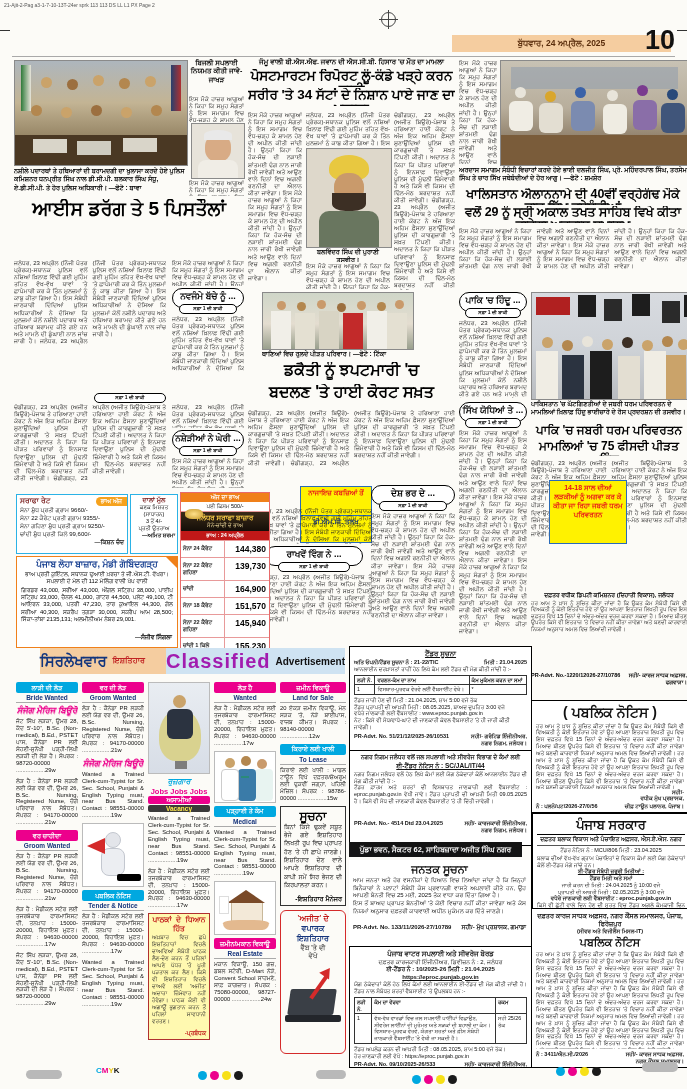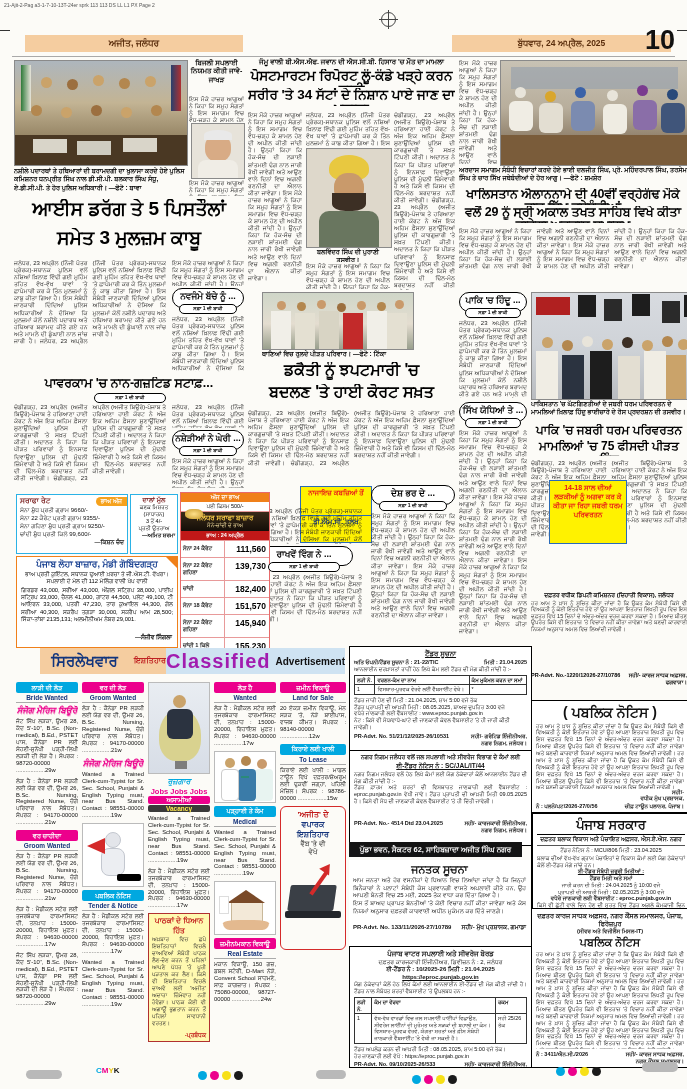--- a/index.html
+++ b/index.html
@@ -57,23 +57,20 @@
 <div class="page">
 
   <div class="abs" style="left:4px;top:2px;font-size:5px;color:#555;">21-Ajit-2-Pag a3-1-7-10-13T-24er sprk    113 113 DS    LL L1 PX    Page 2</div>
   <div class="abs" style="left:381px;top:12px;width:13px;height:13px;border:1px solid #444;border-radius:50%;">
     <div class="abs" style="left:6px;top:-3px;width:1px;height:19px;background:#444;"></div>
     <div class="abs" style="left:-3px;top:6px;width:19px;height:1px;background:#444;"></div>
   </div>
   <div class="abs" style="left:0;top:30px;width:10px;height:1px;background:#333;"></div>
   <div class="abs" style="left:677px;top:30px;width:10px;height:1px;background:#333;"></div>
 
-  <div class="abs bar" style="left:25px;top:35px;width:218px;height:17px;">
-    <div class="c b" style="font-size:9px;line-height:17px;color:#5a2d0c;">ਅਜੀਤ, ਜਲੰਧਰ</div>
-  </div>
   <div class="abs bar" style="left:452px;top:35px;width:219px;height:17px;">
     <div class="c b" style="font-size:8.5px;line-height:17px;color:#5a2d0c;">ਬੁੱਧਵਾਰ, 24 ਅਪ੍ਰੈਲ, 2025</div>
   </div>
   <div class="abs b" style="left:645px;top:25px;width:36px;font-size:27px;color:#111;">10</div>
   <div class="abs" style="left:12px;top:56px;width:663px;height:1px;background:#a9a9a9;"></div>
 
   <div class="ph" style="left:14px;top:60px;width:172px;height:104px;background:linear-gradient(180deg,#aeb6bd 0%,#c3b494 40%,#8f7e5e 78%,#5d4a33 100%);">
     <div class="abs" style="left:6px;top:4px;width:10px;height:46px;background:linear-gradient(90deg,#2f7a3a,#e8e4da);"></div>
     <div class="abs" style="left:156px;top:4px;width:10px;height:46px;background:linear-gradient(90deg,#27406e,#b03030);"></div>
     <div class="heads" style="left:26px;top:16px;background:#caa36a;box-shadow:26px 2px 0 #9c6f3f,52px -2px 0 #caa36a,78px 1px 0 #b3874f,104px -1px 0 #caa36a;"></div>
@@ -86,33 +83,31 @@
   <div class="hl" style="left:189px;top:59px;width:55px;height:36px;font-size:7px;line-height:1.2;">ਬਿਜਲੀ ਸਪਲਾਈ ਨਿਯਮਤ ਕੀਤੀ ਜਾਵੇ-ਜਾਖੜ</div>
   <div class="bd" style="left:189px;top:96px;width:55px;height:26px;">ਇਸ ਮੌਕੇ ਹਾਜ਼ਰ ਆਗੂਆਂ ਨੇ ਕਿਹਾ ਕਿ ਸਮੂਹ ਸੰਗਤਾਂ ਨੂੰ ਇਸ ਸਮਾਗਮ ਵਿਚ ਵੱਧ-ਚੜ੍ਹ ਕੇ ਸ਼ਾਮਲ ਹੋਣ ਦੀ ਅਪੀਲ ਕੀਤੀ ਜਾਂਦੀ ਹੈ। ਉਨ੍ਹਾਂ ਕਿਹਾ ਕਿ ਹੱਕ-ਸੱਚ ਦੀ ਲੜਾਈ ਸ਼ਾਂਤਮਈ ਢੰਗ ਨਾਲ ਜਾਰੀ ਰੱਖੀ ਜਾਵੇਗੀ ਅਤੇ ਆਉਣ ਵਾਲੇ ਦਿਨਾਂ ਵਿਚ ਅਗਲੀ ਰਣਨੀਤੀ ਦਾ ਐਲਾਨ ਕੀਤਾ ਜਾਵੇਗਾ।</div>
   <div class="ph" style="left:191px;top:123px;width:52px;height:54px;background:#e7e3da;">
     <div class="abs" style="left:13px;top:10px;width:26px;height:28px;border-radius:45%;background:#d8ab85;"></div>
     <div class="abs" style="left:12px;top:6px;width:28px;height:10px;border-radius:50% 50% 0 0;background:#e9e9e9;"></div>
     <div class="abs" style="left:6px;top:36px;width:40px;height:18px;border-radius:8px 8px 0 0;background:#f0ede6;"></div>
   </div>
   <div class="bd" style="left:189px;top:180px;width:55px;height:16px;">ਇਸ ਮੌਕੇ ਹਾਜ਼ਰ ਆਗੂਆਂ ਨੇ ਕਿਹਾ ਕਿ ਸਮੂਹ ਸੰਗਤਾਂ ਨੂੰ ਇਸ ਸਮਾਗਮ ਵਿਚ ਵੱਧ-ਚੜ੍ਹ ਕੇ ਸ਼ਾਮਲ ਹੋਣ ਦੀ ਅਪੀਲ ਕੀਤੀ ਜਾਂਦੀ ਹੈ। ਉਨ੍ਹਾਂ ਕਿਹਾ ਕਿ ਹੱਕ-ਸੱਚ ਦੀ ਲੜਾਈ ਸ਼ਾਂਤਮਈ ਢੰਗ ਨਾਲ ਜਾਰੀ ਰੱਖੀ ਜਾਵੇਗੀ ਅਤੇ ਆਉਣ ਵਾਲੇ ਦਿਨਾਂ ਵਿਚ ਅਗਲੀ ਰਣਨੀਤੀ ਦਾ ਐਲਾਨ ਕੀਤਾ ਜਾਵੇਗਾ।</div>
 
   <div class="hl" style="left:14px;top:199px;width:230px;height:27px;font-size:19px;">ਆਈਸ ਡਰੱਗ ਤੇ 5 ਪਿਸਤੌਲਾਂ</div>
-  <div class="hl" style="left:14px;top:228px;width:230px;height:27px;font-size:19px;">ਸਮੇਤ 3 ਮੁਲਜ਼ਮ ਕਾਬੂ</div>
   <div class="bd cols2" style="left:14px;top:260px;width:152px;height:114px;">ਜਲੰਧਰ, 23 ਅਪ੍ਰੈਲ (ਨਿੱਜੀ ਪੱਤਰ ਪ੍ਰੇਰਕ)-ਸਥਾਨਕ ਪੁਲਿਸ ਵਲੋਂ ਨਸ਼ਿਆਂ ਖ਼ਿਲਾਫ਼ ਵਿੱਢੀ ਗਈ ਮੁਹਿੰਮ ਤਹਿਤ ਵੱਖ-ਵੱਖ ਥਾਵਾਂ 'ਤੇ ਛਾਪੇਮਾਰੀ ਕਰ ਕੇ ਤਿੰਨ ਮੁਲਜ਼ਮਾਂ ਨੂੰ ਕਾਬੂ ਕੀਤਾ ਗਿਆ ਹੈ। ਇਸ ਸੰਬੰਧੀ ਜਾਣਕਾਰੀ ਦਿੰਦਿਆਂ ਪੁਲਿਸ ਅਧਿਕਾਰੀਆਂ ਨੇ ਦੱਸਿਆ ਕਿ ਮੁਲਜ਼ਮਾਂ ਕੋਲੋਂ ਨਸ਼ੀਲੇ ਪਦਾਰਥ ਅਤੇ ਹਥਿਆਰ ਬਰਾਮਦ ਕੀਤੇ ਗਏ ਹਨ ਅਤੇ ਮਾਮਲੇ ਦੀ ਡੂੰਘਾਈ ਨਾਲ ਜਾਂਚ ਜਾਰੀ ਹੈ। ਜਲੰਧਰ, 23 ਅਪ੍ਰੈਲ (ਨਿੱਜੀ ਪੱਤਰ ਪ੍ਰੇਰਕ)-ਸਥਾਨਕ ਪੁਲਿਸ ਵਲੋਂ ਨਸ਼ਿਆਂ ਖ਼ਿਲਾਫ਼ ਵਿੱਢੀ ਗਈ ਮੁਹਿੰਮ ਤਹਿਤ ਵੱਖ-ਵੱਖ ਥਾਵਾਂ 'ਤੇ ਛਾਪੇਮਾਰੀ ਕਰ ਕੇ ਤਿੰਨ ਮੁਲਜ਼ਮਾਂ ਨੂੰ ਕਾਬੂ ਕੀਤਾ ਗਿਆ ਹੈ। ਇਸ ਸੰਬੰਧੀ ਜਾਣਕਾਰੀ ਦਿੰਦਿਆਂ ਪੁਲਿਸ ਅਧਿਕਾਰੀਆਂ ਨੇ ਦੱਸਿਆ ਕਿ ਮੁਲਜ਼ਮਾਂ ਕੋਲੋਂ ਨਸ਼ੀਲੇ ਪਦਾਰਥ ਅਤੇ ਹਥਿਆਰ ਬਰਾਮਦ ਕੀਤੇ ਗਏ ਹਨ ਅਤੇ ਮਾਮਲੇ ਦੀ ਡੂੰਘਾਈ ਨਾਲ ਜਾਂਚ ਜਾਰੀ ਹੈ।</div>
 
   <div class="flow" style="left:172px;top:260px;width:72px;height:114px;">
     <div class="ft" style="height:26px;overflow:hidden;">ਇਸ ਮੌਕੇ ਹਾਜ਼ਰ ਆਗੂਆਂ ਨੇ ਕਿਹਾ ਕਿ ਸਮੂਹ ਸੰਗਤਾਂ ਨੂੰ ਇਸ ਸਮਾਗਮ ਵਿਚ ਵੱਧ-ਚੜ੍ਹ ਕੇ ਸ਼ਾਮਲ ਹੋਣ ਦੀ ਅਪੀਲ ਕੀਤੀ ਜਾਂਦੀ ਹੈ। ਉਨ੍ਹਾਂ ਕਿਹਾ ਕਿ ਹੱਕ-ਸੱਚ ਦੀ ਲੜਾਈ ਸ਼ਾਂਤਮਈ ਢੰਗ ਨਾਲ ਜਾਰੀ ਰੱਖੀ ਜਾਵੇਗੀ ਅਤੇ ਆਉਣ ਵਾਲੇ ਦਿਨਾਂ ਵਿਚ ਅਗਲੀ ਰਣਨੀਤੀ ਦਾ ਐਲਾਨ ਕੀਤਾ ਜਾਵੇਗਾ।</div>
     <div class="rb" style="font-size:9px;margin-top:2px;">
       <span>ਨਵਜੰਮੇ ਬੱਚੇ ਨੂੰ ...</span>
     </div>
     <span class="pill">ਸਫ਼ਾ 1 ਦੀ ਬਾਕੀ</span>
     <div class="ft" style="height:56px;overflow:hidden;margin-top:2px;">ਜਲੰਧਰ, 23 ਅਪ੍ਰੈਲ (ਨਿੱਜੀ ਪੱਤਰ ਪ੍ਰੇਰਕ)-ਸਥਾਨਕ ਪੁਲਿਸ ਵਲੋਂ ਨਸ਼ਿਆਂ ਖ਼ਿਲਾਫ਼ ਵਿੱਢੀ ਗਈ ਮੁਹਿੰਮ ਤਹਿਤ ਵੱਖ-ਵੱਖ ਥਾਵਾਂ 'ਤੇ ਛਾਪੇਮਾਰੀ ਕਰ ਕੇ ਤਿੰਨ ਮੁਲਜ਼ਮਾਂ ਨੂੰ ਕਾਬੂ ਕੀਤਾ ਗਿਆ ਹੈ। ਇਸ ਸੰਬੰਧੀ ਜਾਣਕਾਰੀ ਦਿੰਦਿਆਂ ਪੁਲਿਸ ਅਧਿਕਾਰੀਆਂ ਨੇ ਦੱਸਿਆ ਕਿ ਮੁਲਜ਼ਮਾਂ ਕੋਲੋਂ ਨਸ਼ੀਲੇ ਪਦਾਰਥ ਅਤੇ ਹਥਿਆਰ ਬਰਾਮਦ ਕੀਤੇ ਗਏ ਹਨ ਅਤੇ ਮਾਮਲੇ ਦੀ ਡੂੰਘਾਈ ਨਾਲ ਜਾਂਚ ਜਾਰੀ ਹੈ।</div>
   </div>
 
-  <div class="hl" style="left:14px;top:377px;width:230px;height:16px;font-size:12.5px;">ਪਾਵਰਕਾਮ 'ਚ ਨਾਨ-ਗਜ਼ਟਿਡ ਸਟਾਫ਼...</div>
   <div class="abs" style="left:85px;top:393px;width:90px;">
     <span class="pill" style="margin-top:0;">ਸਫ਼ਾ 1 ਦੀ ਬਾਕੀ</span>
   </div>
   <div class="bd cols2" style="left:14px;top:404px;width:152px;height:88px;">ਚੰਡੀਗੜ੍ਹ, 23 ਅਪ੍ਰੈਲ (ਅਜੀਤ ਬਿਊਰੋ)-ਪੰਜਾਬ ਤੇ ਹਰਿਆਣਾ ਹਾਈ ਕੋਰਟ ਨੇ ਅੱਜ ਇਕ ਅਹਿਮ ਫ਼ੈਸਲਾ ਸੁਣਾਉਂਦਿਆਂ ਪੁਲਿਸ ਦੀ ਕਾਰਗੁਜ਼ਾਰੀ 'ਤੇ ਸਖ਼ਤ ਟਿੱਪਣੀ ਕੀਤੀ। ਅਦਾਲਤ ਨੇ ਕਿਹਾ ਕਿ ਪੀੜਤ ਪਰਿਵਾਰਾਂ ਨੂੰ ਇਨਸਾਫ਼ ਦਿਵਾਉਣਾ ਪੁਲਿਸ ਦੀ ਮੁੱਢਲੀ ਜ਼ਿੰਮੇਵਾਰੀ ਹੈ ਅਤੇ ਕਿਸੇ ਵੀ ਕਿਸਮ ਦੀ ਢਿੱਲ-ਮੱਠ ਬਰਦਾਸ਼ਤ ਨਹੀਂ ਕੀਤੀ ਜਾਵੇਗੀ। ਚੰਡੀਗੜ੍ਹ, 23 ਅਪ੍ਰੈਲ (ਅਜੀਤ ਬਿਊਰੋ)-ਪੰਜਾਬ ਤੇ ਹਰਿਆਣਾ ਹਾਈ ਕੋਰਟ ਨੇ ਅੱਜ ਇਕ ਅਹਿਮ ਫ਼ੈਸਲਾ ਸੁਣਾਉਂਦਿਆਂ ਪੁਲਿਸ ਦੀ ਕਾਰਗੁਜ਼ਾਰੀ 'ਤੇ ਸਖ਼ਤ ਟਿੱਪਣੀ ਕੀਤੀ। ਅਦਾਲਤ ਨੇ ਕਿਹਾ ਕਿ ਪੀੜਤ ਪਰਿਵਾਰਾਂ ਨੂੰ ਇਨਸਾਫ਼ ਦਿਵਾਉਣਾ ਪੁਲਿਸ ਦੀ ਮੁੱਢਲੀ ਜ਼ਿੰਮੇਵਾਰੀ ਹੈ ਅਤੇ ਕਿਸੇ ਵੀ ਕਿਸਮ ਦੀ ਢਿੱਲ-ਮੱਠ ਬਰਦਾਸ਼ਤ ਨਹੀਂ ਕੀਤੀ ਜਾਵੇਗੀ।</div>
   <div class="flow" style="left:172px;top:404px;width:72px;height:88px;">
     <div class="ft" style="height:24px;overflow:hidden;">ਜਲੰਧਰ, 23 ਅਪ੍ਰੈਲ (ਨਿੱਜੀ ਪੱਤਰ ਪ੍ਰੇਰਕ)-ਸਥਾਨਕ ਪੁਲਿਸ ਵਲੋਂ ਨਸ਼ਿਆਂ ਖ਼ਿਲਾਫ਼ ਵਿੱਢੀ ਗਈ ਮੁਹਿੰਮ ਤਹਿਤ ਵੱਖ-ਵੱਖ ਥਾਵਾਂ 'ਤੇ ਛਾਪੇਮਾਰੀ ਕਰ ਕੇ ਤਿੰਨ ਮੁਲਜ਼ਮਾਂ ਨੂੰ ਕਾਬੂ ਕੀਤਾ ਗਿਆ ਹੈ। ਇਸ ਸੰਬੰਧੀ ਜਾਣਕਾਰੀ ਦਿੰਦਿਆਂ ਪੁਲਿਸ ਅਧਿਕਾਰੀਆਂ ਨੇ ਦੱਸਿਆ ਕਿ ਮੁਲਜ਼ਮਾਂ ਕੋਲੋਂ ਨਸ਼ੀਲੇ ਪਦਾਰਥ ਅਤੇ ਹਥਿਆਰ ਬਰਾਮਦ ਕੀਤੇ ਗਏ ਹਨ ਅਤੇ ਮਾਮਲੇ ਦੀ ਡੂੰਘਾਈ ਨਾਲ ਜਾਂਚ ਜਾਰੀ ਹੈ।</div>
     <div class="rb" style="font-size:9px;margin-top:2px;">
       <span>ਨਸ਼ੇੜੀਆਂ ਨੇ ਘੇਰੀ ...</span>
     </div>
     <span class="pill">ਸਫ਼ਾ 1 ਦੀ ਬਾਕੀ</span>
@@ -145,21 +140,21 @@
 
   <div class="yb" style="left:300px;top:486px;width:66px;height:26px;font-size:7px;line-height:1.25;">ਨਾਜਾਇਜ਼ ਕਬਜ਼ਿਆਂ ਤੋਂ</div>
   <div class="yb" style="left:300px;top:515px;width:66px;height:22px;font-size:7px;color:#16357c;">ਡੀ.ਐਮ.ਸੀ. ਤਲਖ</div>
 
   <div class="abs" style="left:371px;top:485px;width:84px;">
     <div class="rb" style="font-size:9px;">ਦੇਸ਼ ਭਰ ਦੇ ...</div>
     <span class="pill">ਸਫ਼ਾ 1 ਦੀ ਬਾਕੀ</span>
   </div>
   <div class="bd" style="left:371px;top:513px;width:84px;height:128px;">ਇਸ ਮੌਕੇ ਹਾਜ਼ਰ ਆਗੂਆਂ ਨੇ ਕਿਹਾ ਕਿ ਸਮੂਹ ਸੰਗਤਾਂ ਨੂੰ ਇਸ ਸਮਾਗਮ ਵਿਚ ਵੱਧ-ਚੜ੍ਹ ਕੇ ਸ਼ਾਮਲ ਹੋਣ ਦੀ ਅਪੀਲ ਕੀਤੀ ਜਾਂਦੀ ਹੈ। ਉਨ੍ਹਾਂ ਕਿਹਾ ਕਿ ਹੱਕ-ਸੱਚ ਦੀ ਲੜਾਈ ਸ਼ਾਂਤਮਈ ਢੰਗ ਨਾਲ ਜਾਰੀ ਰੱਖੀ ਜਾਵੇਗੀ ਅਤੇ ਆਉਣ ਵਾਲੇ ਦਿਨਾਂ ਵਿਚ ਅਗਲੀ ਰਣਨੀਤੀ ਦਾ ਐਲਾਨ ਕੀਤਾ ਜਾਵੇਗਾ। ਇਸ ਮੌਕੇ ਹਾਜ਼ਰ ਆਗੂਆਂ ਨੇ ਕਿਹਾ ਕਿ ਸਮੂਹ ਸੰਗਤਾਂ ਨੂੰ ਇਸ ਸਮਾਗਮ ਵਿਚ ਵੱਧ-ਚੜ੍ਹ ਕੇ ਸ਼ਾਮਲ ਹੋਣ ਦੀ ਅਪੀਲ ਕੀਤੀ ਜਾਂਦੀ ਹੈ। ਉਨ੍ਹਾਂ ਕਿਹਾ ਕਿ ਹੱਕ-ਸੱਚ ਦੀ ਲੜਾਈ ਸ਼ਾਂਤਮਈ ਢੰਗ ਨਾਲ ਜਾਰੀ ਰੱਖੀ ਜਾਵੇਗੀ ਅਤੇ ਆਉਣ ਵਾਲੇ ਦਿਨਾਂ ਵਿਚ ਅਗਲੀ ਰਣਨੀਤੀ ਦਾ ਐਲਾਨ ਕੀਤਾ ਜਾਵੇਗਾ।</div>
 
-  <div class="flow" style="left:246px;top:508px;width:116px;height:133px;">
+  <div class="flow" style="left:256px;top:508px;width:116px;height:133px;">
     <div class="ft" style="height:36px;overflow:hidden;">ਜਲੰਧਰ, 23 ਅਪ੍ਰੈਲ (ਨਿੱਜੀ ਪੱਤਰ ਪ੍ਰੇਰਕ)-ਸਥਾਨਕ ਪੁਲਿਸ ਵਲੋਂ ਨਸ਼ਿਆਂ ਖ਼ਿਲਾਫ਼ ਵਿੱਢੀ ਗਈ ਮੁਹਿੰਮ ਤਹਿਤ ਵੱਖ-ਵੱਖ ਥਾਵਾਂ 'ਤੇ ਛਾਪੇਮਾਰੀ ਕਰ ਕੇ ਤਿੰਨ ਮੁਲਜ਼ਮਾਂ ਨੂੰ ਕਾਬੂ ਕੀਤਾ ਗਿਆ ਹੈ। ਇਸ ਸੰਬੰਧੀ ਜਾਣਕਾਰੀ ਦਿੰਦਿਆਂ ਪੁਲਿਸ ਅਧਿਕਾਰੀਆਂ ਨੇ ਦੱਸਿਆ ਕਿ ਮੁਲਜ਼ਮਾਂ ਕੋਲੋਂ ਨਸ਼ੀਲੇ ਪਦਾਰਥ ਅਤੇ ਹਥਿਆਰ ਬਰਾਮਦ ਕੀਤੇ ਗਏ ਹਨ ਅਤੇ ਮਾਮਲੇ ਦੀ ਡੂੰਘਾਈ ਨਾਲ ਜਾਂਚ ਜਾਰੀ ਹੈ।</div>
     <div class="rb" style="font-size:9px;width:92px;margin:2px auto 0;">
       <span>ਰਾਖਵੇਂ ਵਿੰਗ ਨੇ ...</span>
     </div>
     <span class="pill" style="width:60%;">ਸਫ਼ਾ 1 ਦੀ ਬਾਕੀ</span>
     <div class="ft" style="height:66px;overflow:hidden;margin-top:2px;">ਚੰਡੀਗੜ੍ਹ, 23 ਅਪ੍ਰੈਲ (ਅਜੀਤ ਬਿਊਰੋ)-ਪੰਜਾਬ ਤੇ ਹਰਿਆਣਾ ਹਾਈ ਕੋਰਟ ਨੇ ਅੱਜ ਇਕ ਅਹਿਮ ਫ਼ੈਸਲਾ ਸੁਣਾਉਂਦਿਆਂ ਪੁਲਿਸ ਦੀ ਕਾਰਗੁਜ਼ਾਰੀ 'ਤੇ ਸਖ਼ਤ ਟਿੱਪਣੀ ਕੀਤੀ। ਅਦਾਲਤ ਨੇ ਕਿਹਾ ਕਿ ਪੀੜਤ ਪਰਿਵਾਰਾਂ ਨੂੰ ਇਨਸਾਫ਼ ਦਿਵਾਉਣਾ ਪੁਲਿਸ ਦੀ ਮੁੱਢਲੀ ਜ਼ਿੰਮੇਵਾਰੀ ਹੈ ਅਤੇ ਕਿਸੇ ਵੀ ਕਿਸਮ ਦੀ ਢਿੱਲ-ਮੱਠ ਬਰਦਾਸ਼ਤ ਨਹੀਂ ਕੀਤੀ ਜਾਵੇਗੀ।</div>
   </div>
 
   <div class="bd" style="left:459px;top:60px;width:38px;height:104px;">ਇਸ ਮੌਕੇ ਹਾਜ਼ਰ ਆਗੂਆਂ ਨੇ ਕਿਹਾ ਕਿ ਸਮੂਹ ਸੰਗਤਾਂ ਨੂੰ ਇਸ ਸਮਾਗਮ ਵਿਚ ਵੱਧ-ਚੜ੍ਹ ਕੇ ਸ਼ਾਮਲ ਹੋਣ ਦੀ ਅਪੀਲ ਕੀਤੀ ਜਾਂਦੀ ਹੈ। ਉਨ੍ਹਾਂ ਕਿਹਾ ਕਿ ਹੱਕ-ਸੱਚ ਦੀ ਲੜਾਈ ਸ਼ਾਂਤਮਈ ਢੰਗ ਨਾਲ ਜਾਰੀ ਰੱਖੀ ਜਾਵੇਗੀ ਅਤੇ ਆਉਣ ਵਾਲੇ ਦਿਨਾਂ ਵਿਚ ਅਗਲੀ ਰਣਨੀਤੀ ਦਾ ਐਲਾਨ ਕੀਤਾ ਜਾਵੇਗਾ।</div>
   <div class="ph" style="left:500px;top:60px;width:187px;height:104px;background:linear-gradient(180deg,#c8c2b4 0%,#b8ae9c 45%,#6e5a41 100%);">
@@ -267,29 +262,29 @@
     <div class="c b" style="background:#f0801a;color:#fff;font-size:6px;padding:1px 0;">ਅੱਜ ਦਾ ਭਾਅ</div>
     <div class="c" style="font-size:5.5px;padding:1px 0;border-bottom:1px solid #e89a9a;">ਪਈ ਕਿਸਮ 500/-</div>
     <div style="background:linear-gradient(180deg,#3a2a18,#140e08);padding:2px 0;">
       <div class="c b" style="color:#ffd24a;font-size:7px;">ਜਲੰਧਰ ਸਰਾਫਾ ਬਾਜ਼ਾਰ</div>
       <div class="c" style="color:#ffe9a8;font-size:5.5px;">ਸੋਨੇ-ਚਾਂਦੀ ਦੇ ਭਾਅ</div>
       <div class="abs" style="left:4px;top:16px;width:18px;height:10px;border-radius:40%;background:radial-gradient(#ffe08a,#c79a2a);"></div>
     </div>
     <div class="c b" style="background:#c01818;color:#fff;font-size:5.5px;padding:1px 0;">ਭਾਅ : 24 ਅਪ੍ਰੈਲ</div>
     <div class="gt-row">
         <div class="gt-l">ਸੋਨਾ 24 ਕੈਰੇਟ</div>
-        <div class="gt-v">111,560</div>
+        <div class="gt-v">144,380</div>
       </div>
     <div class="gt-row">
         <div class="gt-l">ਸੋਨਾ 22 ਕੈਰੇਟ ਗਹਿਣਾ</div>
         <div class="gt-v">139,730</div>
       </div>
     <div class="gt-row">
         <div class="gt-l">ਚਾਂਦੀ</div>
-        <div class="gt-v">182,400</div>
+        <div class="gt-v">164,900</div>
       </div>
     <div class="gt-row">
         <div class="gt-l">ਸੋਨਾ 18 ਕੈਰੇਟ</div>
         <div class="gt-v">151,570</div>
       </div>
     <div class="gt-row">
         <div class="gt-l">ਸੋਨਾ 22 ਕੈਰੇਟ ਗਹਿਣਾ</div>
         <div class="gt-v">145,940</div>
       </div>
     <div class="gt-row">
@@ -300,21 +295,21 @@
 
   <div class="mbox orbd" style="left:16px;top:556px;width:160px;height:90px;">
     <div class="abs" style="right:0;top:0;width:0;height:0;border-left:11px solid transparent;border-top:11px solid #f0801a;"></div>
     <div class="c b" style="font-size:9px;color:#143d8f;padding-top:2px;">ਪੰਜਾਬ ਲੋਹਾ ਬਾਜ਼ਾਰ, ਮੰਡੀ ਗੋਬਿੰਦਗੜ੍ਹ</div>
     <div class="c" style="font-size:5.8px;padding:1px 4px;">ਭਾਅ ਪ੍ਰਤੀ ਕੁਇੰਟਲ, ਸਥਾਨਕ ਢੁਆਈ ਖ਼ਰਚਾ ਤੇ ਜੀ.ਐਸ.ਟੀ. ਵੱਖਰਾ। ਸਪਲਾਈ ਦੇ ਮੇਲ ਦੀ 112 ਮੇਲਿੰਗ ਵਾਲੀ ਖੇਪ ਵਾਲੀ</div>
     <div class="j" style="font-size:5.8px;line-height:1.25;padding:1px 4px;height:46px;overflow:hidden;">ਗਿਰਡਰ 43,000, ਸਰੀਆ 43,000, ਐਂਗਲ ਸਟ੍ਰਿਪ 38,000, ਪਾਈਪ ਸਟ੍ਰਿਪ 33,000, ਚੈਨਲ 41,000, ਗਾਟਰ 44,500, ਪਲੇਟ 49,100, ਟੀ ਆਇਰਨ 33,000, ਪਤਰੀ 47,230, ਤਾਰ ਕੁਆਇਲ 44,300, ਗੋਲ ਸਰੀਆ 40,300, ਸਕਰੈਪ ਤਗੜਾ 30,000, ਸਕਰੈਪ ਆਮ 28,500; ਸਿੱਕਾ-ਤਾਂਬਾ 2135,131; ਅਲਮੀਨੀਅਮ ਨੰਬਰ 29,001.</div>
     <div class="r b" style="font-size:6px;padding-right:5px;">—ਸੰਜੀਵ ਸਿੰਗਲਾ</div>
   </div>
 
   <div class="abs" style="left:40px;top:648px;width:305px;height:26px;display:flex;">
-    <div style="width:148px;background:#f5cda0;display:flex;align-items:center;justify-content:flex-end;gap:16px;">
+    <div style="width:148px;background:#f5cda0;display:flex;align-items:center;justify-content:flex-start;gap:6px;">
       <span class="b" style="font-size:15px;color:#12357d;">ਸਿਰਲੇਖਵਾਰ</span>
       <span class="b" style="font-size:8px;color:#c02222;">ਇਸ਼ਤਿਹਾਰ</span>
     </div>
     <div style="flex:1;background:#cfe3f2;display:flex;align-items:center;justify-content:center;gap:5px;">
       <span class="b" style="font-size:20px;color:#a21caf;letter-spacing:1px;">Classified</span>
       <span class="b" style="font-size:10px;color:#111;">Advertisement</span>
     </div>
   </div>
 
   <div class="adcol" style="left:16px;width:62px;">
@@ -357,21 +352,21 @@
     </div>
     <div style="text-align:center;margin-bottom:3px;">
       <div class="b" style="font-size:8px;color:#00a8e0;font-style:italic;">ਰੁਜ਼ਗਾਰ</div>
       <div class="b" style="font-size:7.5px;color:#ec008c;">Jobs Jobs Jobs</div>
       <div class="b" style="font-size:6.5px;background:#ec008c;color:#fff;border-radius:2px;">ਅਸਾਮੀਆਂ</div>
       <div class="b" style="font-size:6.5px;background:#3a3a3a;color:#ffe94d;border-radius:2px;margin-top:1px;">Vacancy</div>
     </div>
     <div class="ad">Wanted a Trained Clerk-cum-Typist for Sr. Sec. School, Punjabi &amp; English Typing must, near Bus Stand. Contact : 98551-00000 ..................19w</div>
     <div class="ad">ਲੋੜ ਹੈ : ਮੈਡੀਕਲ ਸਟੋਰ ਲਈ ਤਜਰਬੇਕਾਰ ਫਾਰਮਾਸਿਸਟ ਦੀ, ਤਨਖ਼ਾਹ : 15000-20000, ਰਿਹਾਇਸ਼ ਮੁਫ਼ਤ। ਸੰਪਰਕ : 94630-00000 ..................17w</div>
     <div style="border:1.5px solid #b03030;background:#fff9b0;padding:2px 3px;">
-      <div class="c b" style="font-size:7.5px;color:#c01818;">ਪਾਠਕਾਂ ਦੇ ਧਿਆਨ ਹਿੱਤ</div>
+      <div class="c b" style="font-size:7.5px;color:#c01818;font-family:Liberation Mono, monospace;">ਪਾਠਕਾਂ ਦੇ ਧਿਆਨ ਹਿੱਤ</div>
       <div class="j" style="font-size:5.6px;line-height:1.25;color:#222;height:96px;overflow:hidden;">ਅਖ਼ਬਾਰ ਵਿਚ ਛਪੇ ਇਸ਼ਤਿਹਾਰਾਂ ਵਿਚਲੇ ਦਾਅਵਿਆਂ ਸੰਬੰਧੀ ਪਾਠਕ ਲੈਣ-ਦੇਣ ਕਰਨ ਤੋਂ ਪਹਿਲਾਂ ਆਪਣੇ ਪੱਧਰ 'ਤੇ ਪੂਰੀ ਪੜਤਾਲ ਕਰ ਲੈਣ। ਕਿਸੇ ਵੀ ਇਸ਼ਤਿਹਾਰ ਵਿਚਲੇ ਦਾਅਵੇ ਲਈ 'ਅਜੀਤ' ਅਦਾਰਾ ਜ਼ਿੰਮੇਵਾਰ ਨਹੀਂ ਹੋਵੇਗਾ। ਪਾਠਕ ਕੋਈ ਵੀ ਅਗਾਊਂ ਭੁਗਤਾਨ ਕਰਨ ਤੋਂ ਪਹਿਲਾਂ ਸਾਵਧਾਨੀ ਵਰਤਣ।</div>
       <div class="r b" style="font-size:6px;color:#c01818;">-ਪ੍ਰਬੰਧਕ</div>
     </div>
   </div>
 
   <div class="adcol" style="left:214px;width:62px;">
     <div class="adh-pa mag">ਲੋੜ ਹੈ</div>
     <div class="adh-en">Wanted</div>
     <div class="ad">ਲੋੜ ਹੈ : ਮੈਡੀਕਲ ਸਟੋਰ ਲਈ ਤਜਰਬੇਕਾਰ ਫਾਰਮਾਸਿਸਟ ਦੀ, ਤਨਖ਼ਾਹ : 15000-20000, ਰਿਹਾਇਸ਼ ਮੁਫ਼ਤ। ਸੰਪਰਕ : 94630-00000 ..................17w</div>
     <div class="fig" style="height:50px;background:#fff;">
@@ -393,22 +388,27 @@
     <div class="ad">ਮਕਾਨ ਵਿਕਾਊ, 150 ਗਜ਼, ਡਬਲ ਸਟੋਰੀ, D-Mart ਨੇੜੇ, Convent School ਸਾਹਮਣੇ, ਸਾਫ਼ ਕਾਗਜ਼ਾਤ। ਸੰਪਰਕ : 75080-00000, 98727-00000 ..................24w</div>
   </div>
 
   <div class="adcol" style="left:280px;width:66px;">
     <div class="adh-pa mag">ਜ਼ਮੀਨ ਵਿਕਾਊ</div>
     <div class="adh-en">Land for Sale</div>
     <div class="ad">20 ਏਕੜ ਜ਼ਮੀਨ ਵਿਕਾਊ, ਮੇਨ ਸੜਕ 'ਤੇ, ਨੇੜੇ ਬਾਈਪਾਸ, ਵਾਜਬ ਕੀਮਤ। ਸੰਪਰਕ : 98140-00000 ..................12w</div>
     <div class="adh-pa cy">ਕਿਰਾਏ ਲਈ ਖਾਲੀ</div>
     <div class="adh-en">To Lease</div>
     <div class="ad">ਕਿਰਾਏ ਲਈ ਖਾਲੀ : ਮਾਡਲ ਟਾਊਨ ਵਿਖੇ ਦਫ਼ਤਰ/ਸ਼ੋਅਰੂਮ ਲਈ ਢੁਕਵੀਂ ਜਗ੍ਹਾ, ਪਹਿਲੀ ਮੰਜ਼ਿਲ। ਸੰਪਰਕ : 98786-00000 ..................15w</div>
+    <div style="border:1.2px solid #333;padding:2px 3px;margin-bottom:4px;">
+      <div class="c b" style="font-size:12px;">ਸੂਚਨਾ</div>
+      <div class="j" style="font-size:6.2px;line-height:1.35;height:72px;overflow:hidden;">ਬਿਨਾਂ ਕਿਸੇ ਢੁਕਵੇਂ ਸਬੂਤ ਭੇਜੇ ਗਏ ਇਸ਼ਤਿਹਾਰ ਲਿਖਤੀ ਰੂਪ ਵਿਚ ਪ੍ਰਾਪਤ ਹੋਣ 'ਤੇ ਹੀ ਛਾਪੇ ਜਾਣਗੇ। ਇਸ਼ਤਿਹਾਰ ਦੇਣ ਵਾਲੇ ਆਪਣੇ ਇਸ਼ਤਿਹਾਰ ਦੀ ਕਾਪੀ ਸਮੇਂ ਸਿਰ ਭੇਜਣ ਦੀ ਕਿਰਪਾਲਤਾ ਕਰਨ।</div>
+      <div class="r b" style="font-size:6.5px;">-ਇਸ਼ਤਿਹਾਰ ਮੈਨੇਜਰ</div>
+    </div>
     <div style="border:1.5px solid #d42a2a;border-radius:6px;padding:3px;height:136px;position:relative;overflow:hidden;">
-      <div class="c b" style="font-size:8px;color:#c01818;">'ਅਜੀਤ' ਦੇ</div>
+      <div class="c b" style="font-size:8px;color:#c01818;font-family:Liberation Serif, serif;">'ਅਜੀਤ' ਦੇ</div>
       <div class="c b" style="font-size:8px;color:#16357c;">ਵਪਾਰਕ</div>
       <div class="c b" style="font-size:8px;color:#16357c;">ਇਸ਼ਤਿਹਾਰ</div>
       <div class="c" style="font-size:7px;">ਵੈੱਬ 'ਤੇ ਵੀ</div>
       <div class="c" style="font-size:7px;">ਵੇਖੋ</div>
       <div class="abs" style="left:8px;top:78px;width:46px;height:26px;background:#3a3f46;border-radius:2px;transform:skewX(-8deg);"></div>
       <div class="abs" style="left:4px;top:104px;width:56px;height:7px;background:#23262b;border-radius:2px;"></div>
       <div class="abs" style="left:36px;top:62px;width:4px;height:28px;background:#d42a2a;transform:rotate(35deg);"></div>
       <div class="abs" style="left:40px;top:56px;width:0;height:0;border-left:6px solid transparent;border-right:6px solid transparent;border-bottom:10px solid #d42a2a;transform:rotate(35deg);"></div>
     </div>
   </div>

